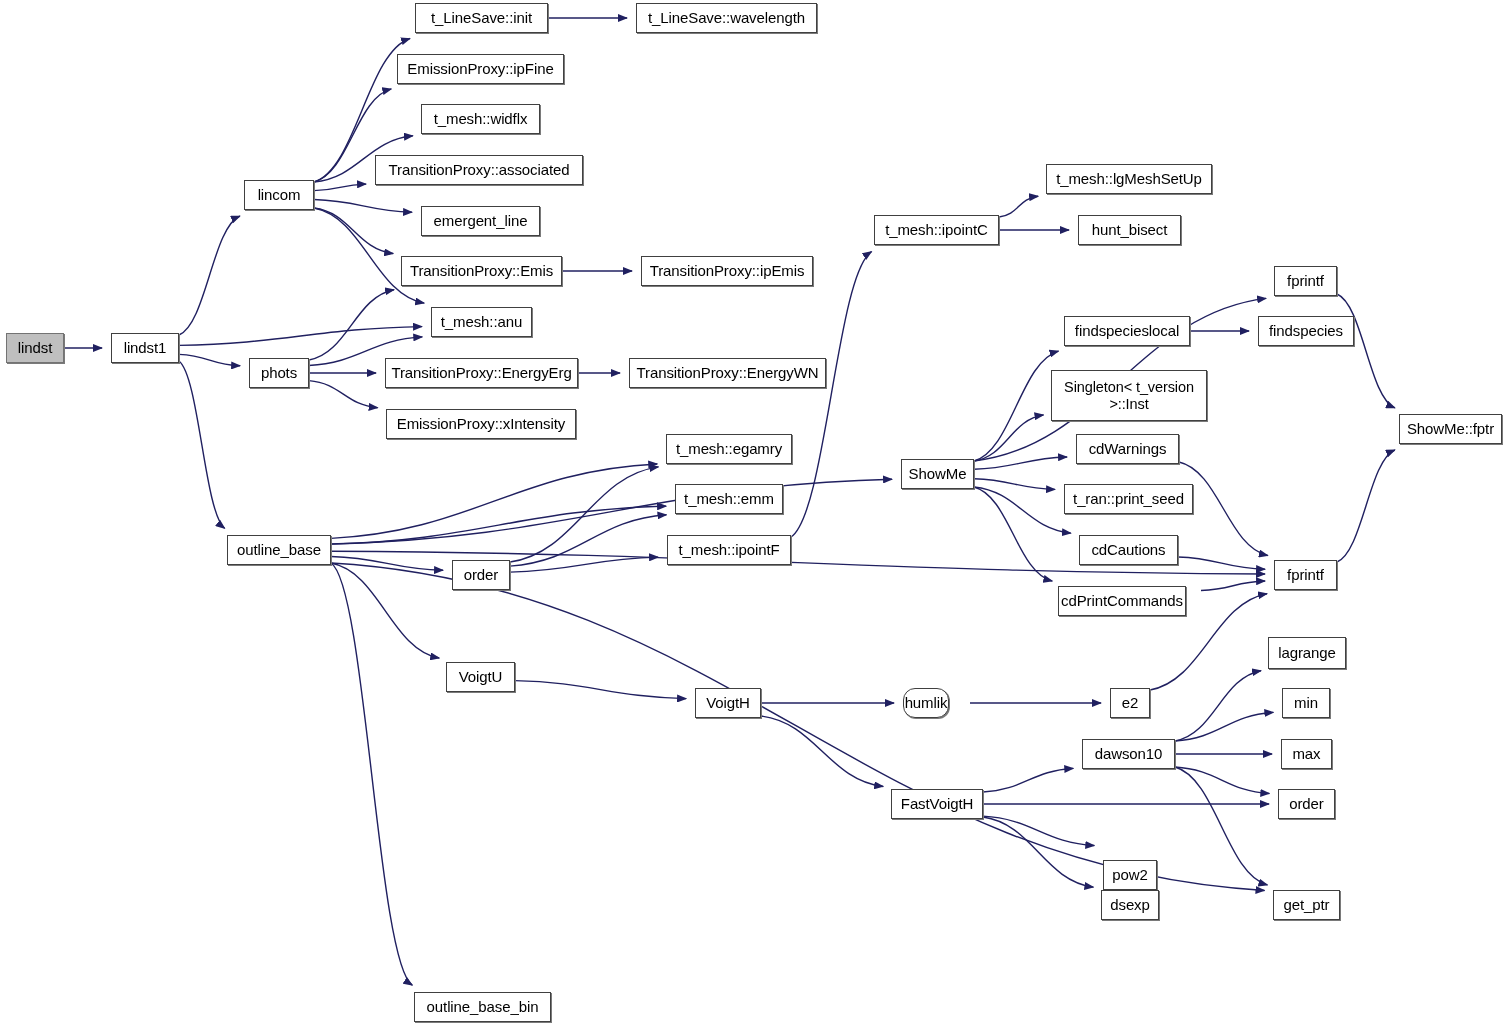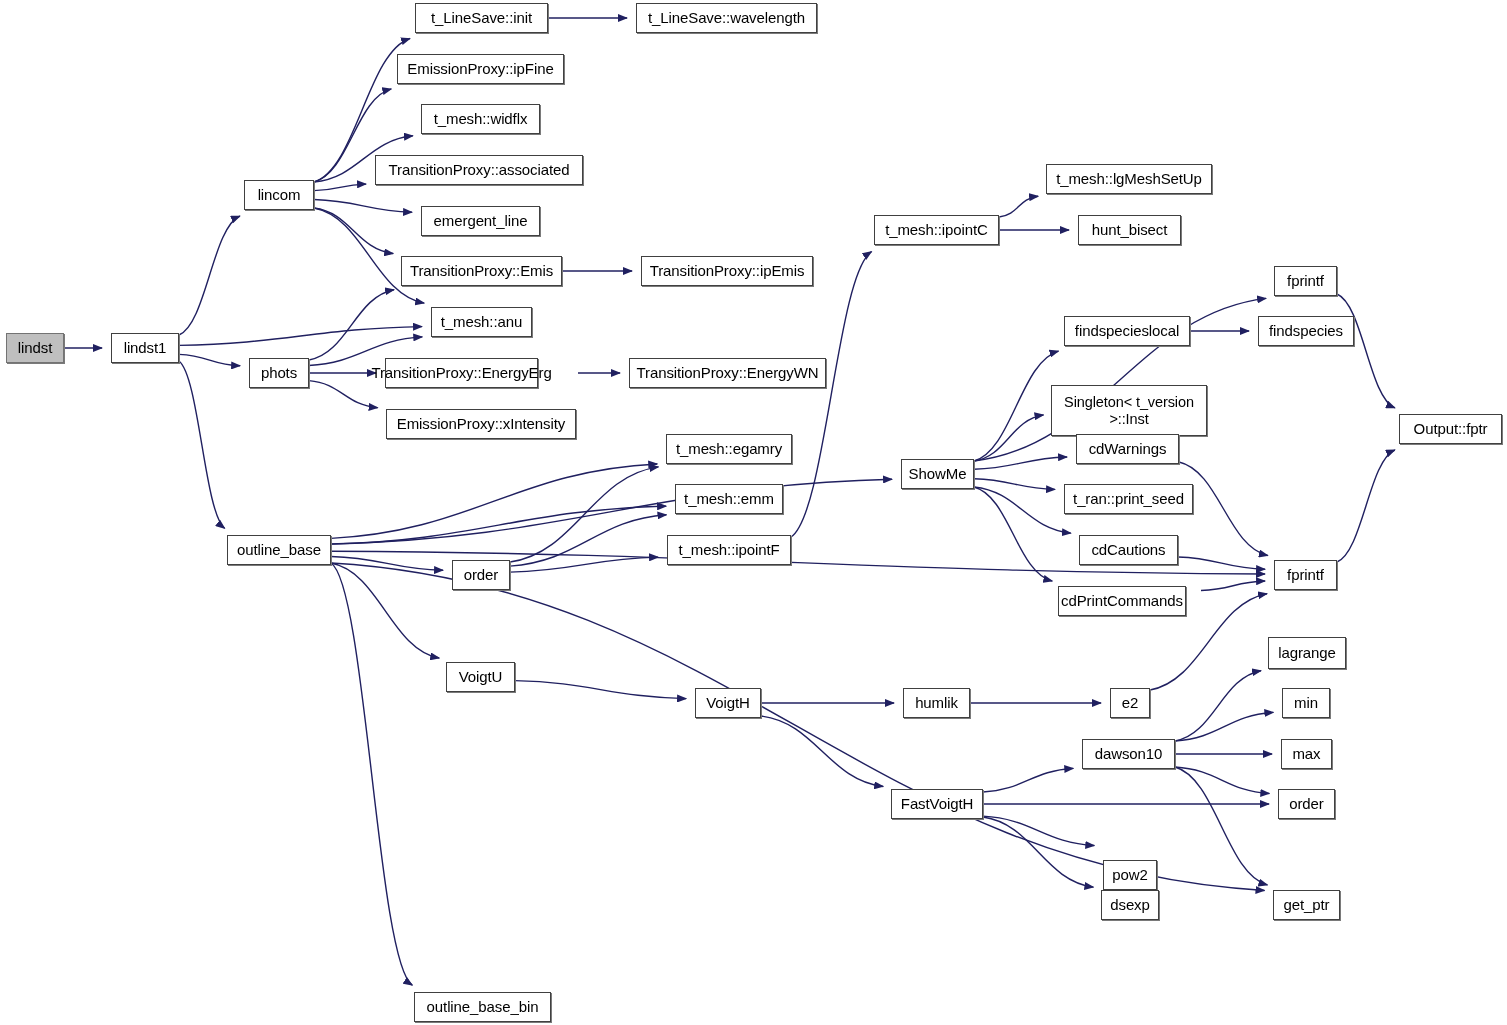--- a/index.html
+++ b/index.html
@@ -116,50 +116,50 @@
       <div class="node" style="left: 227px; top: 535px; width: 104px; height: 30px;">outline_base</div>
       <div class="node" style="left: 415px; top: 3px; width: 133px; height: 30px;">t_LineSave::init</div>
       <div class="node" style="left: 636px; top: 3px; width: 181px; height: 30px;">t_LineSave::wavelength</div>
       <div class="node" style="left: 397px; top: 54px; width: 167px; height: 30px;">EmissionProxy::ipFine</div>
       <div class="node" style="left: 421px; top: 104px; width: 119px; height: 30px;">t_mesh::widflx</div>
       <div class="node" style="left: 375px; top: 155px; width: 208px; height: 30px;">TransitionProxy::associated</div>
       <div class="node" style="left: 421px; top: 206px; width: 119px; height: 30px;">emergent_line</div>
       <div class="node" style="left: 401px; top: 256px; width: 161px; height: 30px;">TransitionProxy::Emis</div>
       <div class="node" style="left: 641px; top: 256px; width: 172px; height: 30px;">TransitionProxy::ipEmis</div>
       <div class="node" style="left: 431px; top: 307px; width: 101px; height: 30px;">t_mesh::anu</div>
-      <div class="node" style="left: 385px; top: 358px; width: 153px; height: 30px;">TransitionProxy::EnergyErg</div>
+      <div class="node" style="left: 385px; top: 358px; width: 193px; height: 30px;">TransitionProxy::EnergyErg</div>
       <div class="node" style="left: 629px; top: 358px; width: 197px; height: 30px;">TransitionProxy::EnergyWN</div>
       <div class="node" style="left: 386px; top: 409px; width: 190px; height: 30px;">EmissionProxy::xIntensity</div>
       <div class="node" style="left: 666px; top: 434px; width: 126px; height: 30px;">t_mesh::egamry</div>
       <div class="node" style="left: 675px; top: 484px; width: 108px; height: 30px;">t_mesh::emm</div>
       <div class="node" style="left: 667px; top: 535px; width: 124px; height: 30px;">t_mesh::ipointF</div>
       <div class="node" style="left: 452px; top: 560px; width: 58px; height: 30px;">order</div>
       <div class="node" style="left: 446px; top: 662px; width: 69px; height: 30px;">VoigtU</div>
       <div class="node" style="left: 695px; top: 688px; width: 66px; height: 30px;">VoigtH</div>
-      <div class="node" style="left: 903px; top: 688px; width: 67px; height: 30px;">humlik</div>
+      <div class="node" style="left: 903px; top: 688px; width: 46px; height: 30px; border-radius: 12px;">humlik</div>
       <div class="node" style="left: 1110px; top: 688px; width: 40px; height: 30px;">e2</div>
       <div class="node" style="left: 891px; top: 789px; width: 92px; height: 30px;">FastVoigtH</div>
       <div class="node" style="left: 1082px; top: 739px; width: 93px; height: 30px;">dawson10</div>
       <div class="node" style="left: 1268px; top: 637px; width: 78px; height: 32px;">lagrange</div>
       <div class="node" style="left: 1282px; top: 688px; width: 48px; height: 30px;">min</div>
       <div class="node" style="left: 1281px; top: 739px; width: 51px; height: 30px;">max</div>
       <div class="node" style="left: 1278px; top: 789px; width: 57px; height: 30px;">order</div>
       <div class="node" style="left: 1103px; top: 840px; width: 54px; height: 30px; margin-top: 20px;">pow2</div>
       <div class="node" style="left: 1101px; top: 890px; width: 58px; height: 30px;">dsexp</div>
       <div class="node" style="left: 1273px; top: 890px; width: 67px; height: 30px;">get_ptr</div>
       <div class="node" style="left: 414px; top: 992px; width: 137px; height: 30px;">outline_base_bin</div>
       <div class="node" style="left: 874px; top: 215px; width: 125px; height: 30px;">t_mesh::ipointC</div>
       <div class="node" style="left: 1046px; top: 164px; width: 166px; height: 30px;">t_mesh::lgMeshSetUp</div>
       <div class="node" style="left: 1078px; top: 215px; width: 103px; height: 30px;">hunt_bisect</div>
       <div class="node" style="left: 901px; top: 459px; width: 73px; height: 30px;">ShowMe</div>
       <div class="node" style="left: 1064px; top: 316px; width: 126px; height: 30px;">findspecieslocal</div>
       <div class="node" style="left: 1258px; top: 316px; width: 96px; height: 30px;">findspecies</div>
-      <div class="node two-line" style="left: 1051px; top: 370px; width: 156px; height: 51px; margin-top: 15px;">Singleton&lt; t_version
+      <div class="node two-line" style="left: 1051px; top: 370px; width: 156px; height: 51px;">Singleton&lt; t_version
 &gt;::Inst</div>
       <div class="node" style="left: 1076px; top: 434px; width: 103px; height: 30px;">cdWarnings</div>
       <div class="node" style="left: 1064px; top: 484px; width: 129px; height: 30px;">t_ran::print_seed</div>
       <div class="node" style="left: 1079px; top: 535px; width: 99px; height: 30px;">cdCautions</div>
       <div class="node" style="left: 1058px; top: 586px; width: 128px; height: 30px;">cdPrintCommands</div>
       <div class="node" style="left: 1274px; top: 266px; width: 63px; height: 30px;">fprintf</div>
       <div class="node" style="left: 1274px; top: 560px; width: 63px; height: 30px;">fprintf</div>
-      <div class="node" style="left: 1399px; top: 414px; width: 103px; height: 30px;">Output::fptr</div>
+      <div class="node" style="left: 1399px; top: 414px; width: 103px; height: 30px;">ShowMe::fptr</div>
     </div>
 </div>
 
 </body></html>

